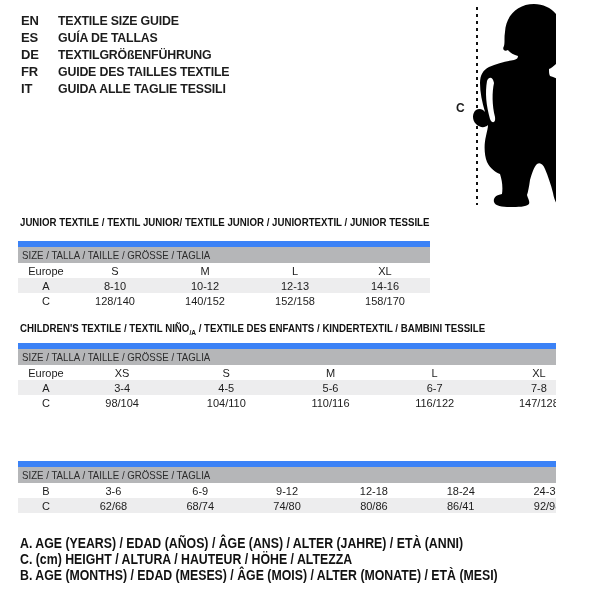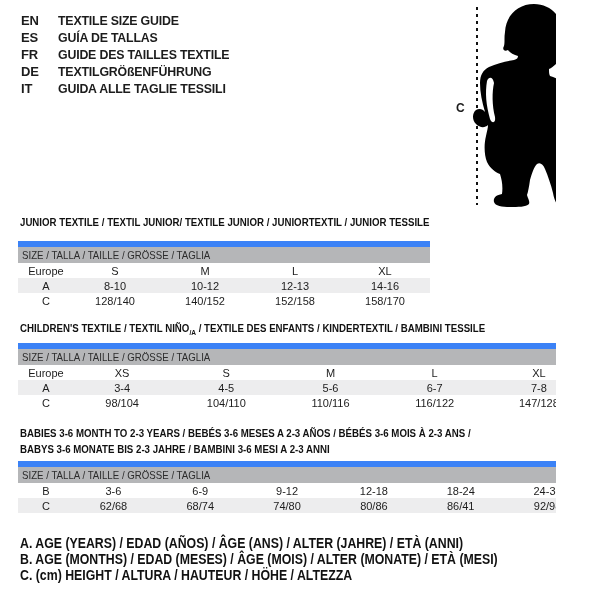--- a/index.html
+++ b/index.html
@@ -51,26 +51,26 @@
   <div class="langs">
     <div class="lang-row">
       <span class="lang-code">EN</span>
       <span class="lang-label cond-md">TEXTILE SIZE GUIDE</span>
     </div>
     <div class="lang-row">
       <span class="lang-code">ES</span>
       <span class="lang-label cond-md">GUÍA DE TALLAS</span>
     </div>
     <div class="lang-row">
+      <span class="lang-code">DE</span>
+      <span class="lang-label cond-md">TEXTILGRÖßENFÜHRUNG</span>
+    </div>
+    <div class="lang-row">
       <span class="lang-code">FR</span>
       <span class="lang-label cond-md">GUIDE DES TAILLES TEXTILE</span>
-    </div>
-    <div class="lang-row">
-      <span class="lang-code">DE</span>
-      <span class="lang-label cond-md">TEXTILGRÖßENFÜHRUNG</span>
     </div>
     <div class="lang-row">
       <span class="lang-code">IT</span>
       <span class="lang-label cond-md">GUIDA ALLE TAGLIE TESSILI</span>
     </div>
   </div>
 
   <div class="figure">
     <svg width="145" height="214" viewBox="0 0 145 214">
       <line x1="27" y1="6" x2="27" y2="204" stroke="#111111" stroke-width="2" stroke-dasharray="3 4"></line>
@@ -174,24 +174,20 @@
           <td>98/104</td>
           <td>104/110</td>
           <td>110/116</td>
           <td>116/122</td>
           <td>147/128</td>
         </tr>
       </tbody>
     </table>
   </div>
 
-  <div class="sec-title t3">
-    <div><span class="cond-sm">BABIES 3-6 MONTH TO 2-3 YEARS / BEBÉS 3-6 MESES A 2-3 AÑOS / BÉBÉS 3-6 MOIS À 2-3 ANS /</span></div>
-    <div><span class="cond-sm">BABYS 3-6 MONATE BIS 2-3 JAHRE / BAMBINI 3-6 MESI A 2-3 ANNI</span></div>
-  </div>
   <div class="tbl-wrap w3">
     <table class="size-table">
       <colgroup>
           <col class="col-label">
           <col>
           <col>
           <col>
           <col>
           <col>
           <col>
@@ -217,17 +213,17 @@
           <td>80/86</td>
           <td>86/41</td>
           <td>92/98</td>
         </tr>
       </tbody>
     </table>
   </div>
 
   <div class="notes">
     <div class="note-line"><span class="cond-sm">A. AGE (YEARS) / EDAD (AÑOS) / ÂGE (ANS) / ALTER (JAHRE) / ETÀ (ANNI)</span></div>
+    <div class="note-line"><span class="cond-sm">C. (cm) HEIGHT / ALTURA / HAUTEUR / HÖHE / ALTEZZA</span></div>
     <div class="note-line"><span class="cond-sm">B. AGE (MONTHS) / EDAD (MESES) / ÂGE (MOIS) / ALTER (MONATE) / ETÀ (MESI)</span></div>
-    <div class="note-line"><span class="cond-sm">C. (cm) HEIGHT / ALTURA / HAUTEUR / HÖHE / ALTEZZA</span></div>
   </div>
 
 </div>
 
 </body></html>

